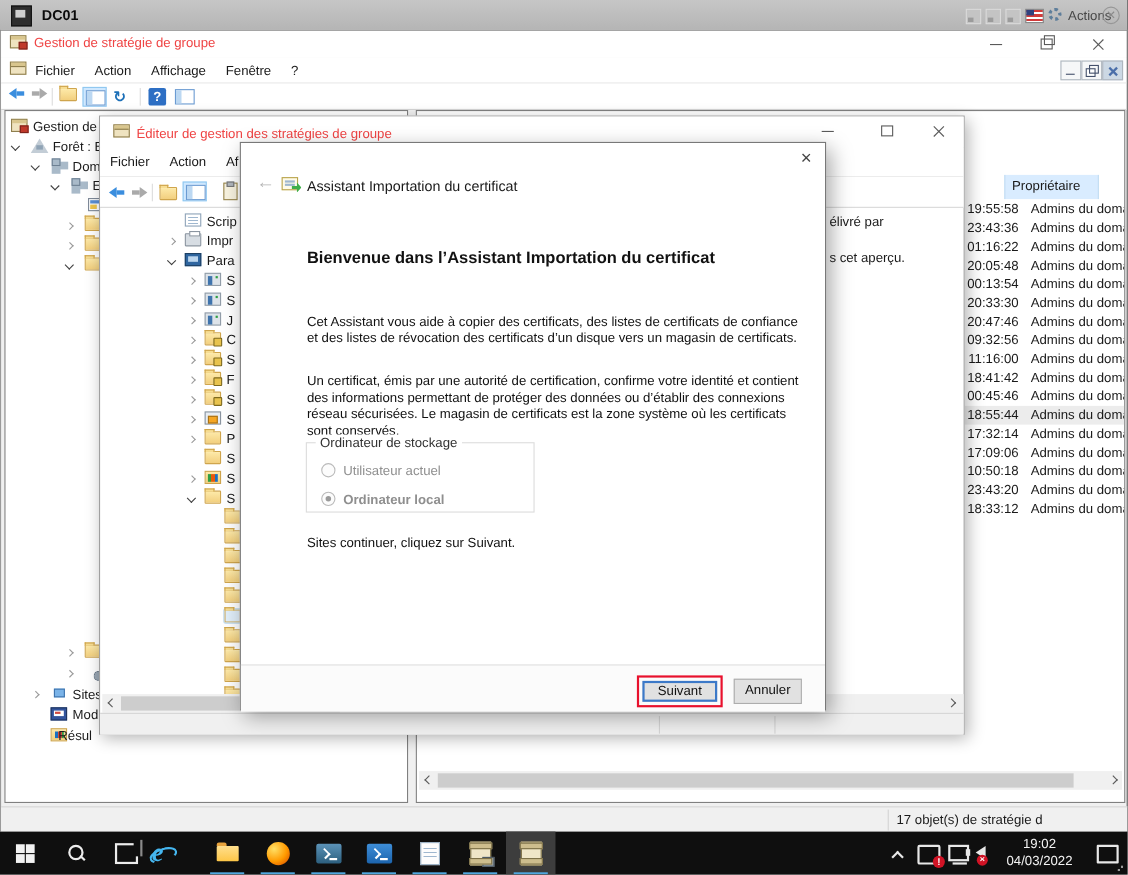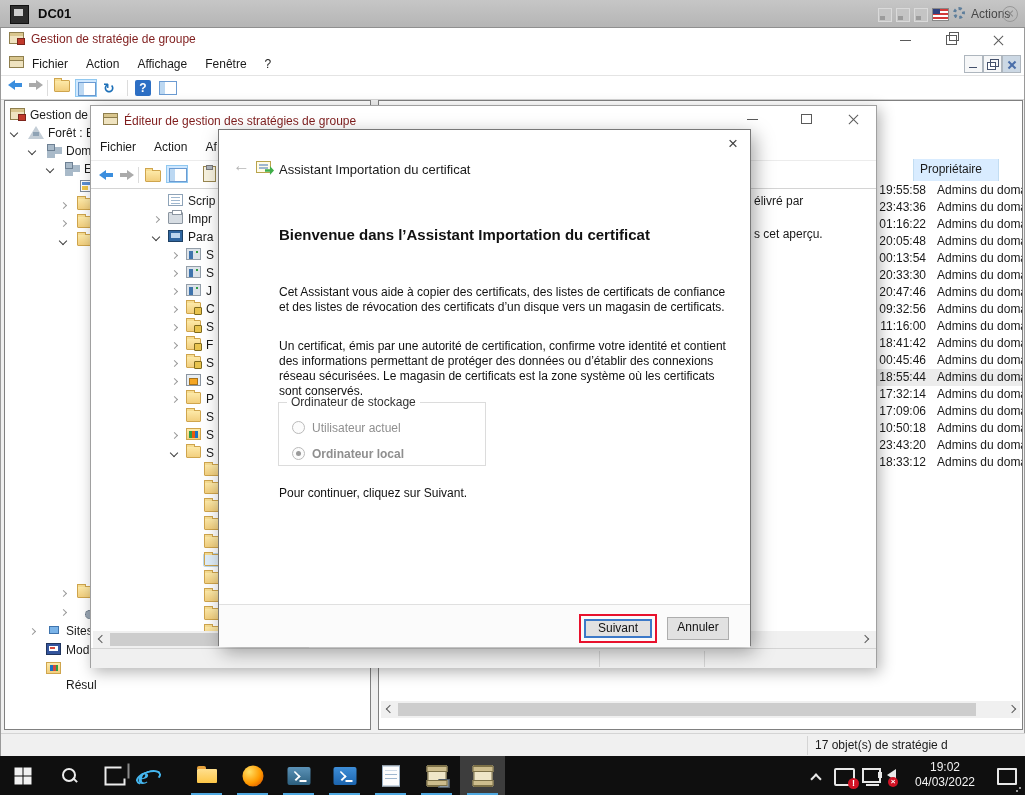--- a/index.html
+++ b/index.html
@@ -19,21 +19,21 @@
   .vm-flag{position:absolute;left:932px;top:8px;width:15px;height:11px;border:1px solid #888;
     background:repeating-linear-gradient(180deg,#d23b3b 0 2px,#fff 2px 4px);}
   .vm-flag:before{content:"";position:absolute;left:0;top:0;width:7px;height:5px;background:#31417e;}
   .vm-gear{position:absolute;left:953px;top:7px;width:12px;height:12px;border:3px dotted #5e7e9b;border-radius:50%;box-sizing:border-box;}
   .vm-actions{position:absolute;left:971px;top:7px;font-size:12px;color:#474747;}
   .vm-closec{position:absolute;left:1002px;top:6px;width:14px;height:14px;border:1px solid #979797;border-radius:50%;}
   .vm-closec:before,.vm-closec:after{content:"";position:absolute;left:3px;top:6px;width:8px;height:1px;background:#8a8a8a;}
   .vm-closec:before{transform:rotate(45deg);} .vm-closec:after{transform:rotate(-45deg);}
 
   
-  .titlebar-text{color:#7f1d1d;font-size:12px;}
+  .titlebar-text{color:#ef4444;font-size:12px;}
   .wbtn{position:absolute;top:0;width:34px;height:100%;}
   .wg-min:before{content:"";position:absolute;left:11px;top:13px;width:11px;height:1px;background:#5a5a5a;}
   .wg-max:before{content:"";position:absolute;left:12px;top:8px;width:9px;height:8px;border:1px solid #5a5a5a;background:#fff;}
   .wg-max.restore:after{content:"";position:absolute;left:15px;top:5px;width:8px;height:7px;border:1px solid #5a5a5a;}
   .wg-close:before,.wg-close:after{content:"";position:absolute;left:10px;top:13px;width:13px;height:1px;background:#5a5a5a;}
   .wg-close:before{transform:rotate(45deg);} .wg-close:after{transform:rotate(-45deg);}
 
   
   .gpmc{position:absolute;left:0;top:27px;width:1025px;height:729px;background:#f0f0f0;
     border-left:1px solid #9a9a9a;border-right:1px solid #9a9a9a;box-sizing:border-box;z-index:10;}
@@ -321,21 +321,21 @@
             <div class="ex ex-c" style="left: 23px;"></div>
             <div class="ti i-folder-site" style="left: 41px;"></div>
             <span class="lbl" style="left: 61px;">Sites</span>
           </div>
           <div class="trow" style="top: 540px;">
             <div class="ti i-model" style="left: 41px;"></div>
             <span class="lbl" style="left: 61px;">Mod</span>
           </div>
           <div class="trow" style="top: 559px;">
             <div class="ti i-results" style="left: 41px;"></div>
-            <span class="lbl" style="left: 61px; margin-top: 16px;">Résul</span>
+            <span class="lbl" style="left: 48px;">Résul</span>
           </div>
         </div>
     </div>
 
     <div class="pane" style="left:377px;top:73px;width:645px;height:630px;">
       <div class="lv-header-cell" style="left:534px;top:58px;width:86px;height:22px;">Propriétaire</div>
       <div id="gpmc-list-rows">
           <div class="lv-row" style="top: 81px;">
             <span class="lv-dt" style="left: 417px;">2 19:55:58</span>
             <span class="lv-owner" style="left: 558px; width: 85px;">Admins du doma</span>
@@ -577,21 +577,21 @@
     <div class="wz-p" style="top:155px;">Cet Assistant vous aide à copier des certificats, des listes de certificats de confiance et des listes de révocation des certificats d’un disque vers un magasin de certificats.</div>
 
     <div class="groupbox">
       <div class="gb-legend">Ordinateur de stockage</div>
       <div class="radio" style="left:13px;top:18px;"></div>
       <div class="radio-lbl" style="left:33px;top:18px;">Utilisateur actuel</div>
       <div class="radio sel" style="left:13px;top:44px;"></div>
       <div class="radio-lbl" style="left:33px;top:44px;font-weight:bold;">Ordinateur local</div>
     </div>
 
-    <div class="wz-p" style="top:356px;">Pour continuer, cliquez sur Suivant.</div>
+    <div class="wz-p" style="top:356px;">Sites continuer, cliquez sur Suivant.</div>
 
     <div class="wz-footer">
       <div class="red-annot">
         <div class="btn btn-next">Suivant</div>
       </div>
       <div class="btn btn-cancel">Annuler</div>
     </div>
   </div>
 
   <div class="taskbar">

